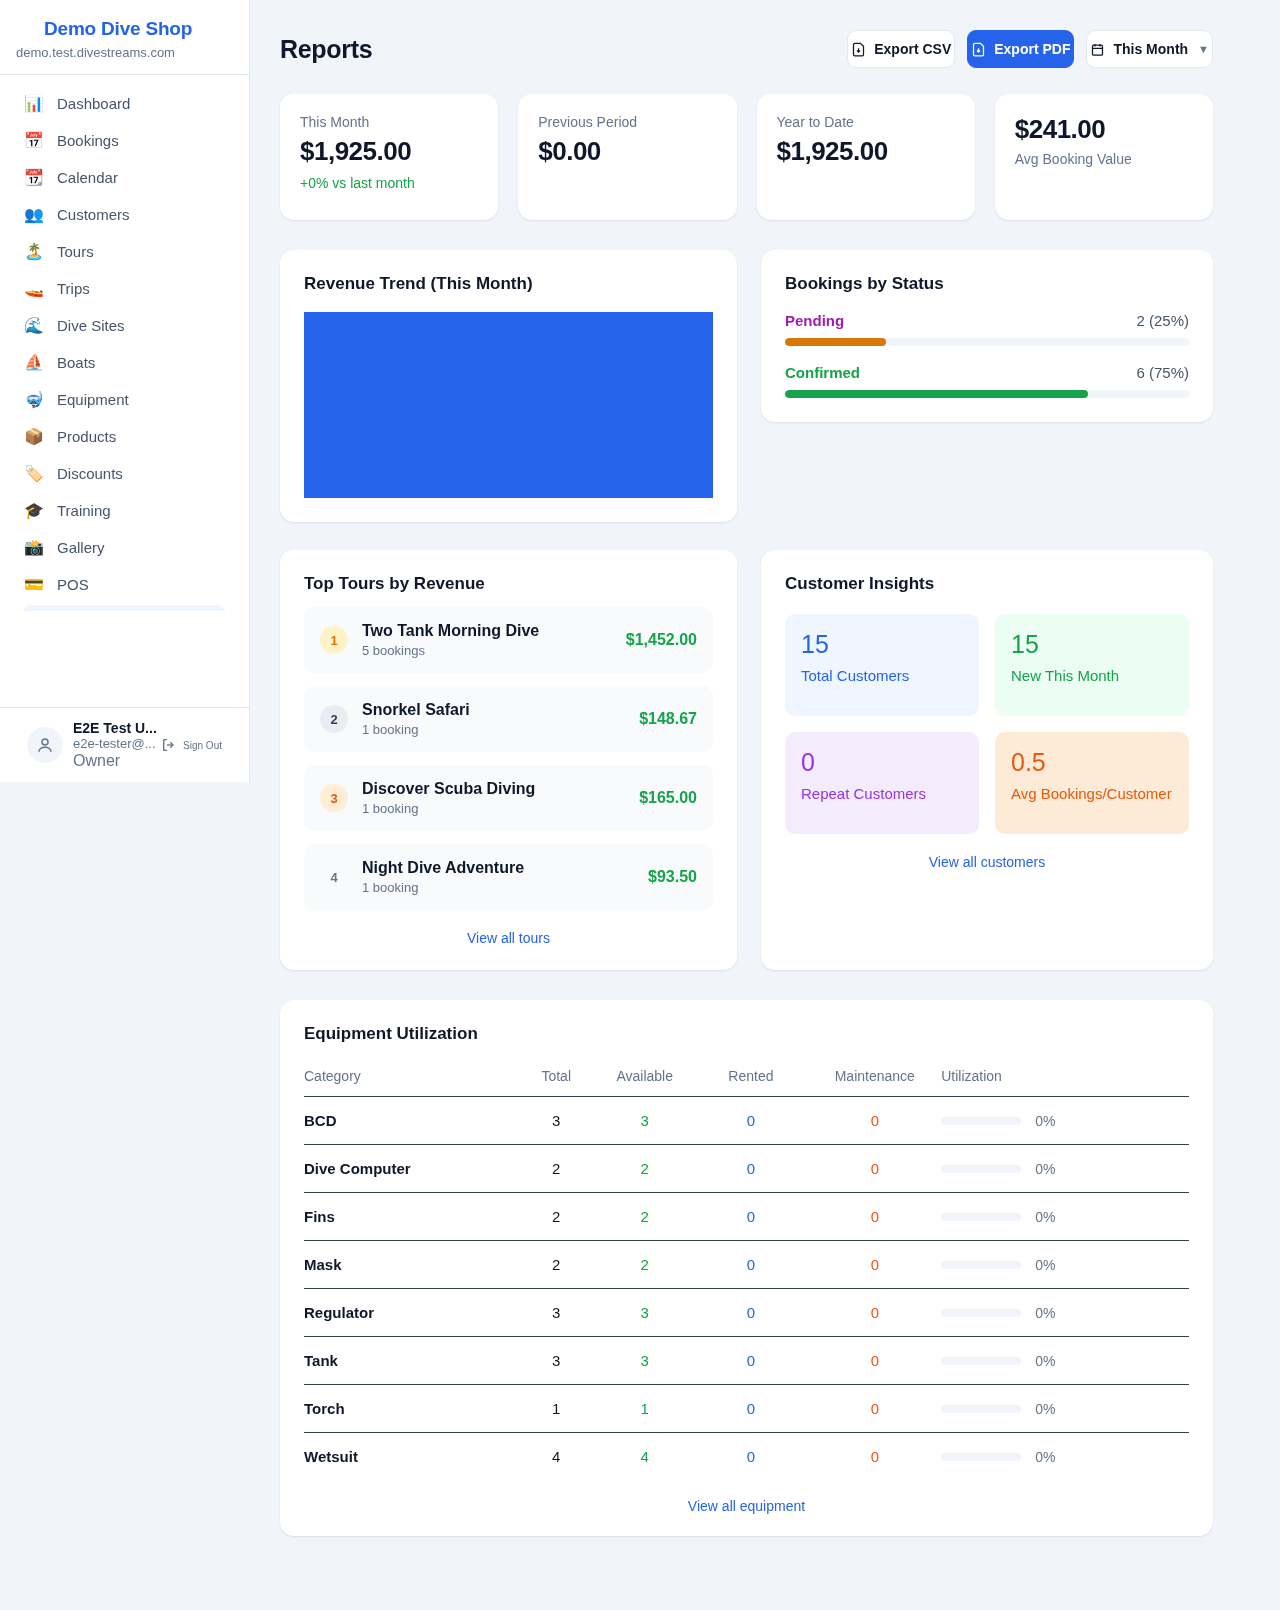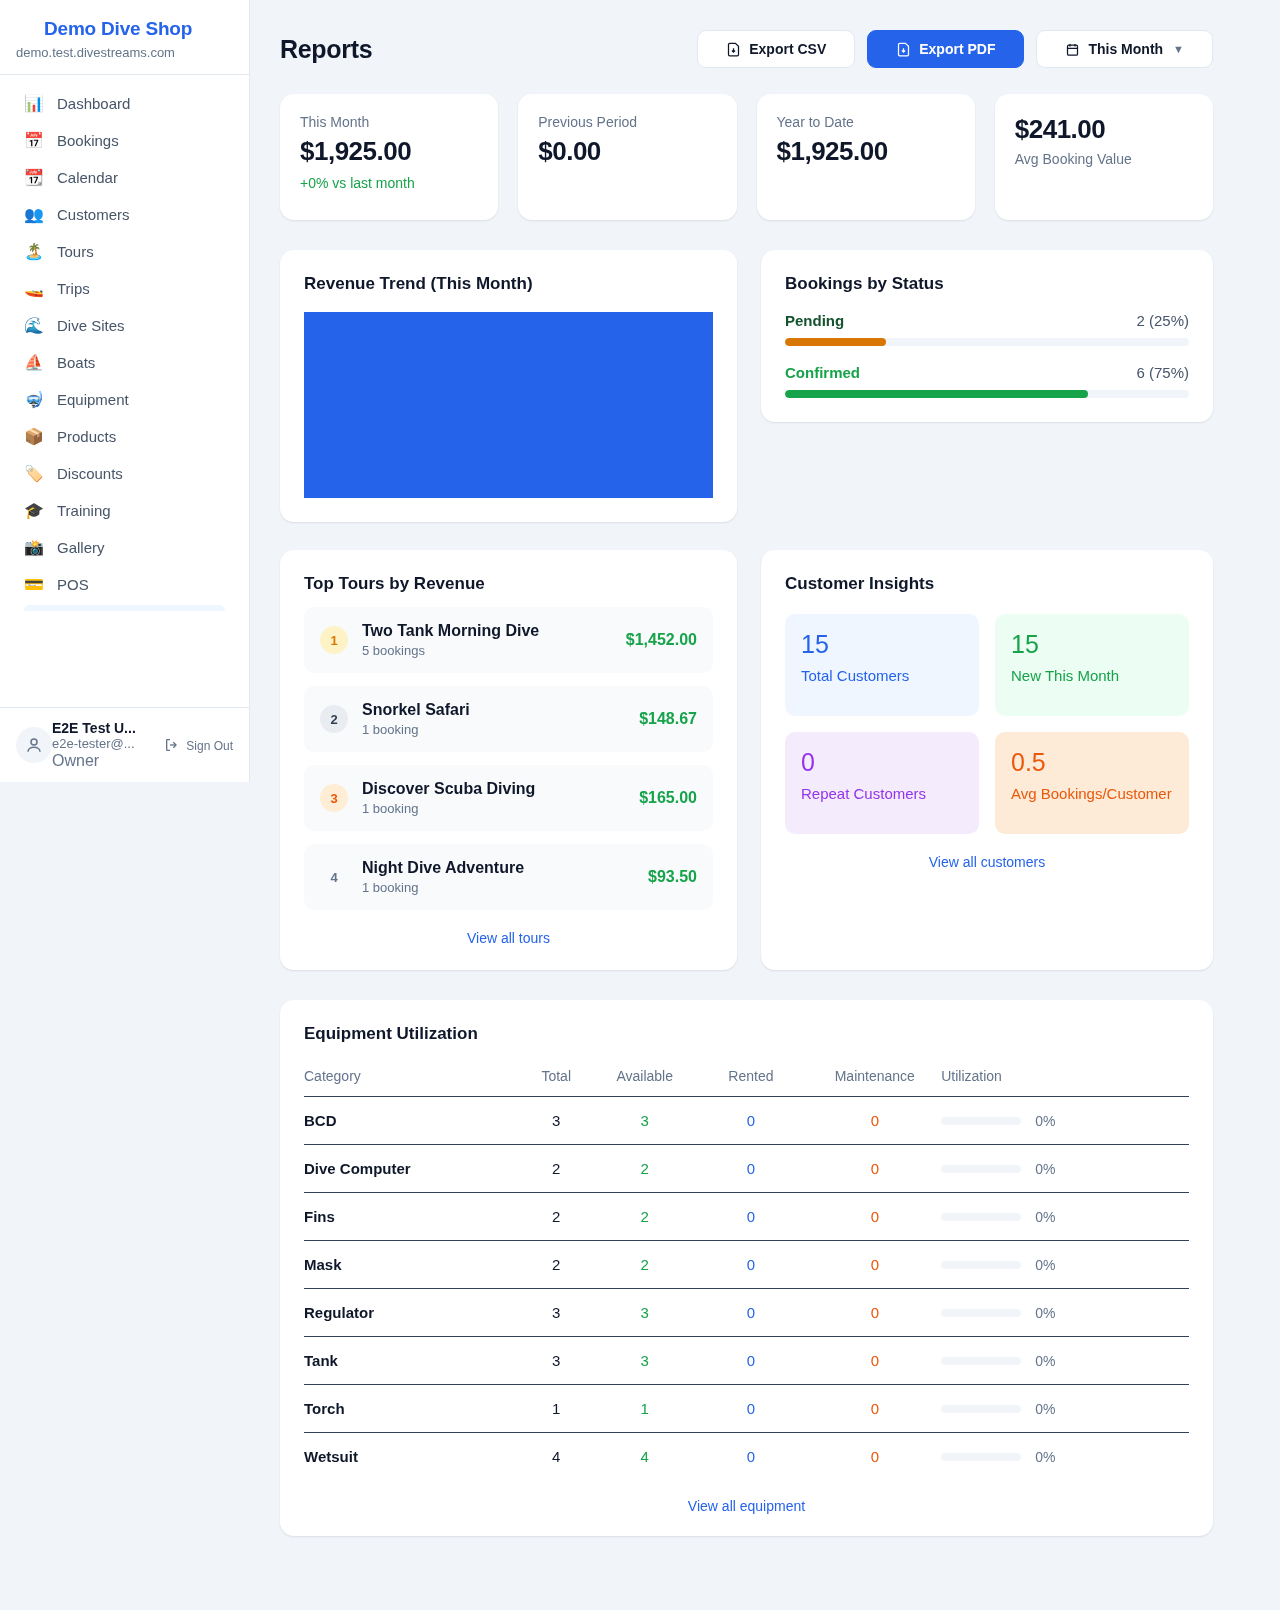--- a/index.html
+++ b/index.html
@@ -26,42 +26,42 @@
     font-size:15px; color:#475569; cursor:pointer;
   }
   .nav-icon { width:20px; text-align:center; font-size:16px; flex:0 0 20px; }
   .nav-active-partial {
     height:6px; margin:2px 12px 0 12px; background:#eff6ff;
     border-radius:8px 8px 0 0;
   }
   .side-footer {
     position:absolute; left:0; right:0; bottom:0;
     border-top:1px solid var(--border);
-    padding:12px 16px; display:flex; align-items:center; 
+    padding:12px 27px; display:flex; align-items:center; gap:10px;
     background:#fff;
   }
   .avatar {
     width:36px; height:36px; border-radius:50%; background:#f1f5f9;
     display:flex; align-items:center; justify-content:center; flex:0 0 36px;
   }
   .user-info { flex:1 1 auto; min-width:0; }
   .user-name { font-size:14px; font-weight:bold; color:var(--ink); white-space:nowrap; }
   .user-email { font-size:13px; color:var(--muted); white-space:nowrap; }
   .user-role { font-size:16px; color:var(--muted); margin-top:1px; }
-  .signout { display:flex; align-items:flex-end; gap:6px; font-size:12px; color:var(--muted); cursor:pointer; white-space:nowrap; }
+  .signout { display:flex; align-items:center; gap:6px; font-size:10px; color:var(--muted); cursor:pointer; white-space:nowrap; }
 
   
   .main { position:absolute; left:250px; top:0; width:1030px; padding:30px 0 0 30px; }
   .content { width:933px; }
   .page-header { display:flex; align-items:center; justify-content:space-between; }
   .page-title { font-size:25px; font-weight:800; letter-spacing:-0.3px; color:var(--ink); }
   .header-actions { display:flex; gap:12px; }
   .btn {
     display:flex; align-items:center; gap:8px;
-    height:38px; padding:0 28px; border-radius:9px;
+    height:38px; padding:0 3px; border-radius:9px;
     font-size:14px; font-weight:bold; cursor:pointer;
     background:#fff; border:1px solid var(--border); color:var(--ink);
   }
   .btn.primary { background:var(--accent); border-color:var(--accent); color:#fff; }
   .chev { font-size:11px; color:var(--muted); margin-left:2px; }
 
   .card {
     background:#fff; border-radius:14px;
     box-shadow:0 1px 2px rgba(15,23,42,0.06), 0 1px 3px rgba(15,23,42,0.04);
   }
@@ -277,21 +277,21 @@
 
   <div class="grid-2 mt30">
     <div class="card pad24">
       <div class="card-title">Revenue Trend (This Month)</div>
       <div class="chart-rect"></div>
     </div>
     <div class="card pad24">
       <div class="card-title">Bookings by Status</div>
       <div class="status-row">
         <div class="status-head">
-          <span style="color: #14532d;">Pending</span>
+          <span style="color: #a21caf;">Pending</span>
           <span class="status-value">2 (25%)</span>
         </div>
         <div class="track">
           <div class="fill" style="width: 25%; background: rgb(217, 119, 6);"></div>
         </div>
       </div>
       <div class="status-row">
         <div class="status-head">
           <span style="color: rgb(22, 163, 74);">Confirmed</span>
           <span class="status-value">6 (75%)</span>

